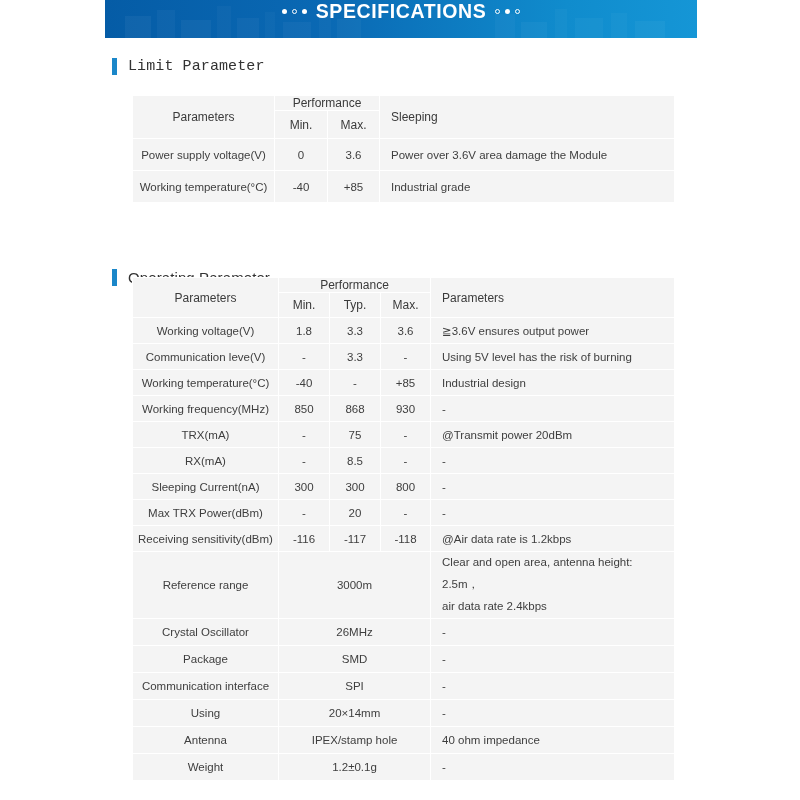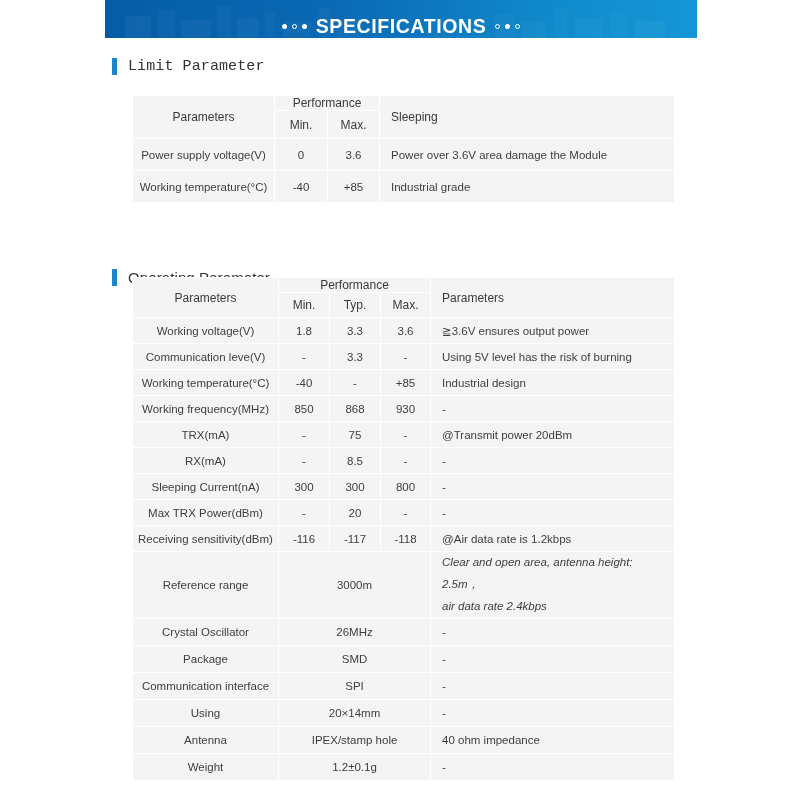--- a/index.html
+++ b/index.html
@@ -11,21 +11,21 @@
     color: #3a3a3a;
     overflow: hidden;
   }
 
   
   .banner {
     position: absolute;
     left: 105px; top: 0;
     width: 592px; height: 38px;
     background: linear-gradient(90deg, #055ca6 0%, #0a69b4 38%, #108ccd 78%, #1596d6 100%);
-    display: flex; align-items: flex-end; justify-content: center;
+    display: flex; align-items: flex-start; justify-content: center;
     overflow: hidden;
   }
   .skyline {
     position: absolute; left: 0; top: 0; width: 100%; height: 100%;
     opacity: .18; pointer-events: none;
   }
   .banner-inner {
     position: relative;
     display: flex; align-items: center; gap: 9px;
     z-index: 2;
@@ -77,21 +77,21 @@
   }
   .spec-table td.desc, .spec-table th.desc {
     text-align: left;
     padding-left: 11px;
   }
   .spec-table td.name {
     text-align: center;
     margin-left: 48px;
   }
   .spec-table .hdr { font-size: 12px; color: #3a3a3a; }
-  .desc-line { display: block; line-height: 1.9; font-style: italic; }
+  .desc-line { display: block; line-height: 1.9; }
 </style>
 </head>
 <body>
 
 <div class="banner">
   <svg class="skyline" viewBox="0 0 592 38" preserveAspectRatio="none">
     <rect x="20" y="16" width="26" height="22" fill="#ffffff" opacity=".25"></rect>
     <rect x="52" y="10" width="18" height="28" fill="#ffffff" opacity=".18"></rect>
     <rect x="76" y="20" width="30" height="18" fill="#ffffff" opacity=".22"></rect>
     <rect x="112" y="6" width="14" height="32" fill="#ffffff" opacity=".16"></rect>

